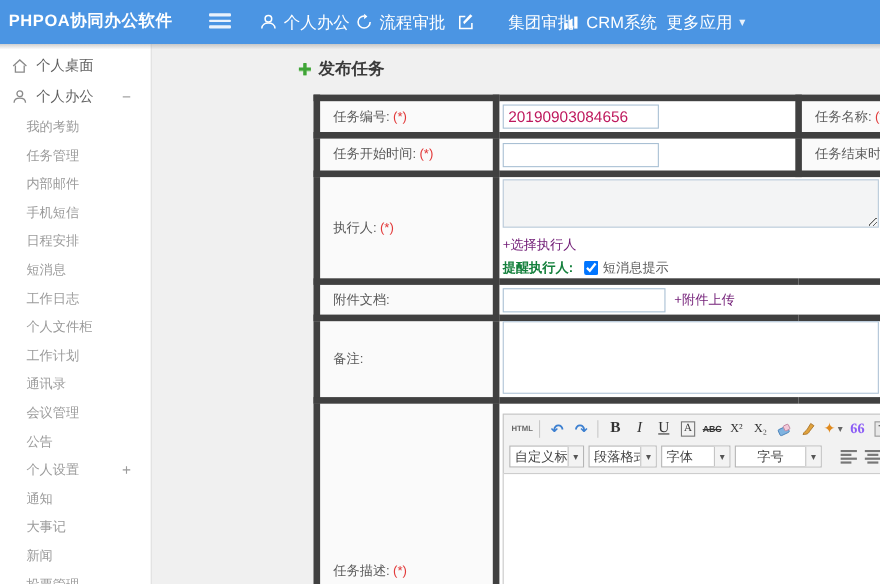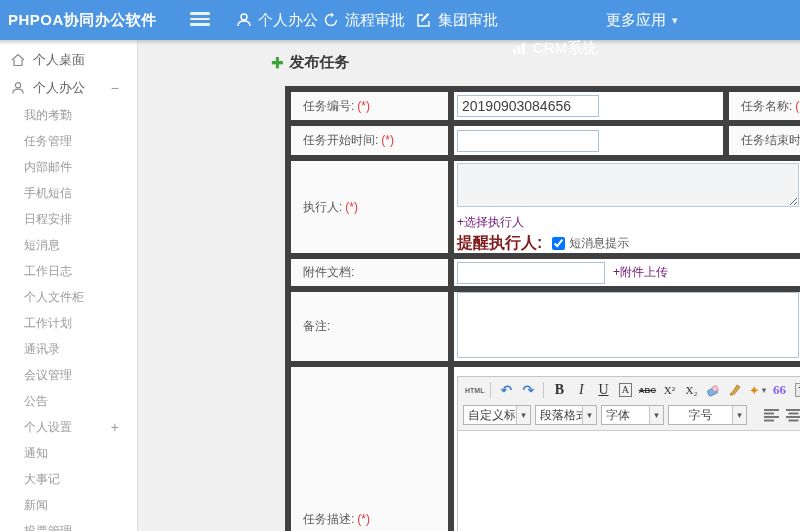--- a/index.html
+++ b/index.html
@@ -31,30 +31,30 @@
   .page-title { position:absolute; left:132px; top:13px; display:flex; align-items:center; }
   .plus-icon { color:#3fa437; font-size:15px; font-weight:bold; margin-right:6px; text-shadow:0 1px 0 #a8d8a0; }
   .title-text { font-size:15px; font-weight:bold; color:#3a3a3a; }
 
   
   table.form { position:absolute; left:146px; top:46px; border-collapse:collapse; table-layout:fixed; width:724px; }
   table.form td { border:6px solid #404040; font-size:12px; color:#5a5a5a; vertical-align:middle; }
   td.lbl { background:#fafafa; padding-left:12px; }
   td.val { background:#fff; padding-left:3px; }
   .req { color:#e23a3a; margin-left:3px; }
-  input.txt { border:1px solid #a9c0d4; background:#fff; height:22px; font-size:14px; color:#404040; padding:0 4px; font-family:"Liberation Sans",sans-serif; }
+  input.txt { border:1px solid #a9c0d4; background:#fff; height:22px; font-size:14px; color:#be185d; padding:0 4px; font-family:"Liberation Sans",sans-serif; }
   .task-no { width:142px; }
   .time-in { width:142px; }
   .attach-in { width:148px; height:20px; }
   textarea.exec { width:342px; height:44px; background:#f3f4f5; border:1px solid #b9cada; resize:both; margin:2px 0 0 0; font-family:"Liberation Sans",sans-serif; }
   textarea.remark { width:342px; height:66px; background:#fff; border:1px solid #b0c4d6; resize:none; font-family:"Liberation Sans",sans-serif; }
   a.blue-link { color:#701a75; text-decoration:none; font-size:12px; cursor:pointer; }
   .exec-link-row { margin-top:4px; height:16px; line-height:16px; }
   .remind-row { margin-top:3px; height:20px; display:flex; align-items:center; }
-  .remind-lbl { font-weight:bold; color:#7f1d1d; font-size:16px; }
+  .remind-lbl { font-weight:bold; color:#15803d; font-size:12px; }
   .remind-row input { margin:0 4px 0 10px; width:13px; height:13px; }
   .attach-row { display:flex; align-items:center; }
   .attach-row a { margin-left:8px; }
 
   
   .editor { margin-top:9px; width:600px; border:1px solid #c4c4c4; background:#f2f2f2; }
   .tb-row1 { height:26px; display:flex; align-items:center; padding:0 5px; }
   .tb-row2 { height:27px; display:flex; align-items:center; padding:0 5px 3px 5px; }
   .tb-btn { min-width:20px; height:20px; display:flex; align-items:center; justify-content:center; margin:0 1px; cursor:pointer; color:#333; }
   .tb-sep { width:1px; height:16px; background:#c9c9c9; margin:0 4px; }
@@ -100,29 +100,29 @@
     </div>
 
     <div class="nav-item" style="left:323px;">
       <svg width="16" height="16" viewBox="0 0 16 16" fill="none" stroke="#fff" stroke-width="1.4">
         <path d="M13.5 8 A5.5 5.5 0 1 1 8 2.5"></path>
           <path d="M8 0.5 L11 3 L8 5.5" fill="#fff" stroke="none"></path>
       </svg>
       <span>流程审批</span>
     </div>
 
-    <div class="nav-item" style="left:416px;">
+    <div class="nav-item" style="left:416px;gap:24px;">
       <svg width="16" height="16" viewBox="0 0 16 16" fill="none" stroke="#fff" stroke-width="1.4">
         <path d="M13 9 V14 H2 V3 H7"></path>
           <path d="M6 10 L13.5 2.5 L11.5 1 L5 8 Z" fill="#fff" stroke="none"></path>
       </svg>
       <span>集团审批</span>
     </div>
 
-    <div class="nav-item" style="left:511px;margin-top:28px;">
+    <div class="nav-item" style="left:511px;">
       <svg width="16" height="16" viewBox="0 0 16 16" fill="#fff">
         <rect x="2" y="9" width="3" height="5"></rect>
           <rect x="6.5" y="6" width="3" height="8"></rect>
           <rect x="11" y="3" width="3" height="11"></rect>
       </svg>
       <span>CRM系统</span>
     </div>
 
     <div class="nav-item" style="left:606px;">
       <span>更多应用</span>

